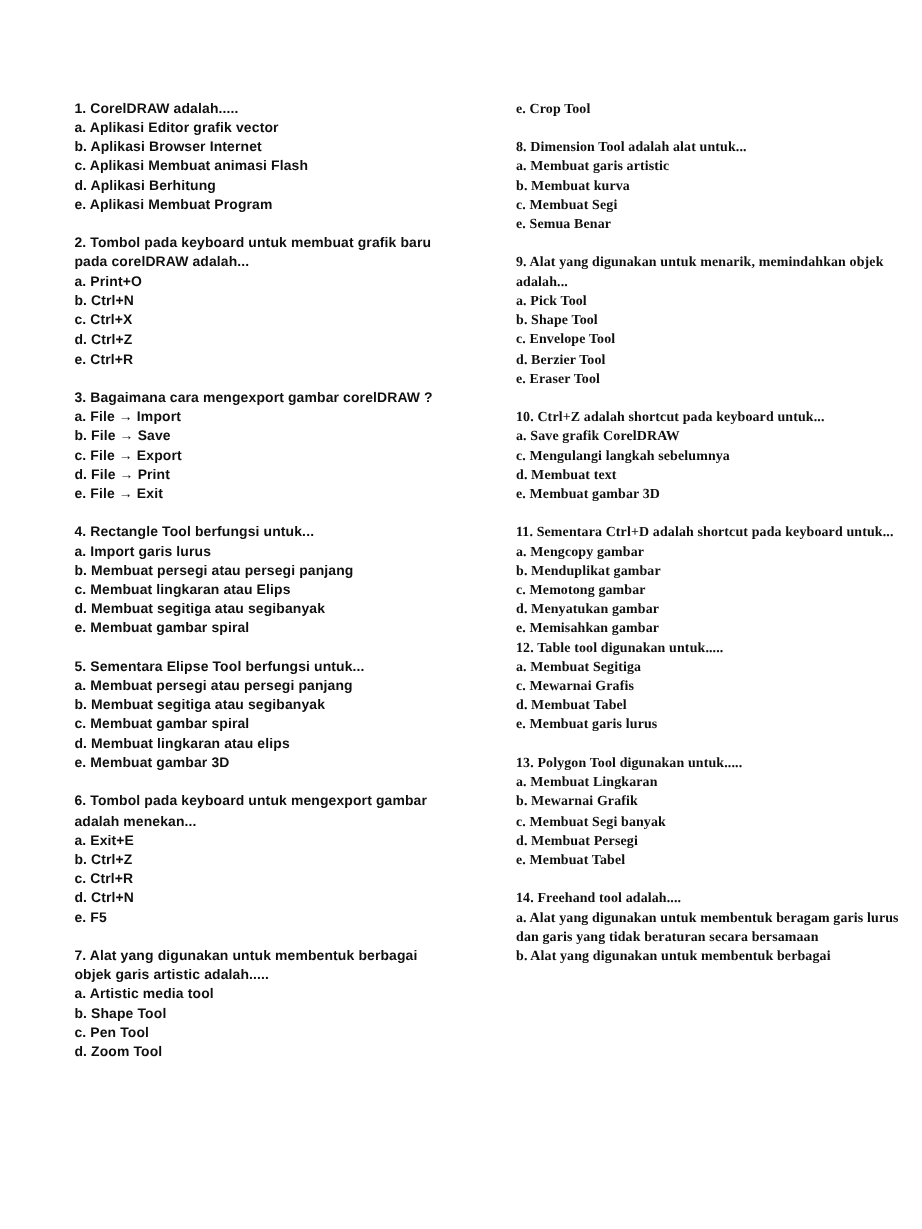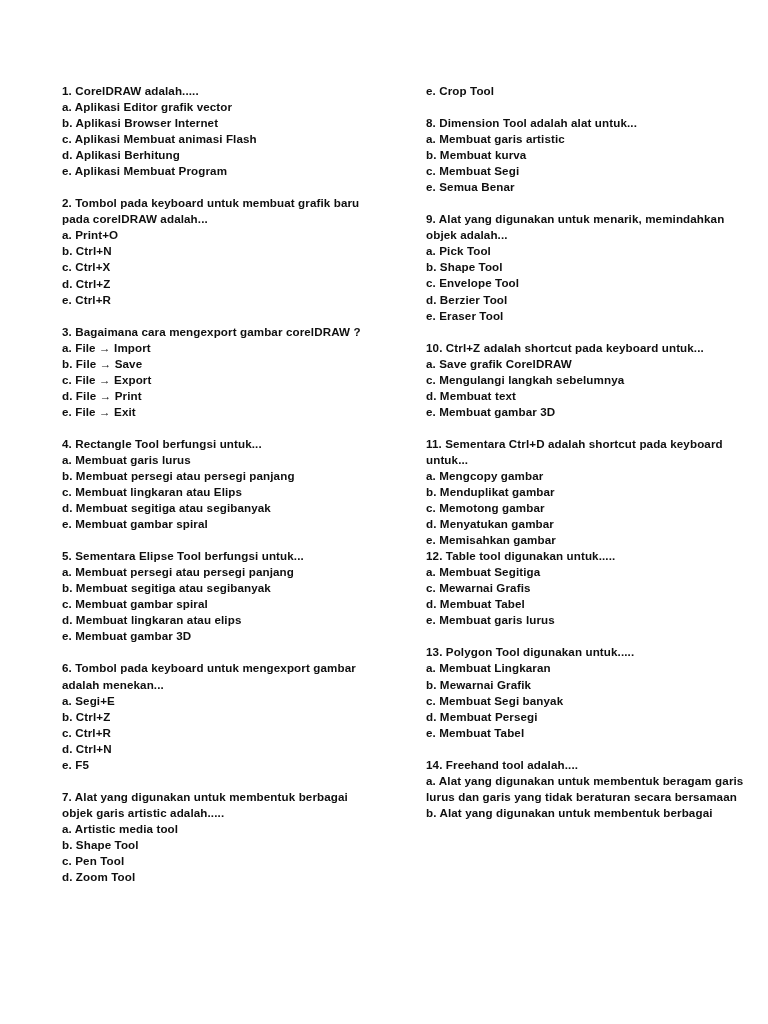--- a/index.html
+++ b/index.html
@@ -22,27 +22,28 @@
     box-sizing: border-box;
   }
   .columns {
     position: absolute;
     top: 83px;
     left: 0;
     width: 768px;
     display: flex;
     flex-direction: row;
     align-items: flex-start;
+    gap: 16px;
   }
   .column {
     width: 320px;
     box-sizing: border-box;
   }
   .column-left  { margin-left: 62px; }
-  .column-right { margin-left: 44px; }
+  .column-right { margin-left: 32px; font-family: Liberation Serif, serif; }
 
   .question-block {
     margin: 0 0 16px 0;
   }
   .question-block.tight {
     margin-bottom: 0;
   }
   .line {
     font-size: 11.6px;
     line-height: 16.05px;
@@ -81,37 +82,37 @@
         <div class="question-block">
           <p class="line stem">3. Bagaimana cara mengexport gambar corelDRAW ?</p>
           <p class="line opt">a. File → Import</p>
           <p class="line opt">b. File → Save</p>
           <p class="line opt">c. File → Export</p>
           <p class="line opt">d. File → Print</p>
           <p class="line opt">e. File → Exit</p>
         </div>
         <div class="question-block">
           <p class="line stem">4. Rectangle Tool berfungsi untuk...</p>
-          <p class="line opt">a. Membuat garis lurus</p>
+          <p class="line opt">a. Import garis lurus</p>
           <p class="line opt">b. Membuat persegi atau persegi panjang</p>
           <p class="line opt">c. Membuat lingkaran atau Elips</p>
           <p class="line opt">d. Membuat segitiga atau segibanyak</p>
           <p class="line opt">e. Membuat gambar spiral</p>
         </div>
         <div class="question-block">
           <p class="line stem">5. Sementara Elipse Tool berfungsi untuk...</p>
           <p class="line opt">a. Membuat persegi atau persegi panjang</p>
           <p class="line opt">b. Membuat segitiga atau segibanyak</p>
           <p class="line opt">c. Membuat gambar spiral</p>
           <p class="line opt">d. Membuat lingkaran atau elips</p>
           <p class="line opt">e. Membuat gambar 3D</p>
         </div>
         <div class="question-block">
           <p class="line stem">6. Tombol pada keyboard untuk mengexport gambar adalah menekan...</p>
-          <p class="line opt">a. Segi+E</p>
+          <p class="line opt">a. Exit+E</p>
           <p class="line opt">b. Ctrl+Z</p>
           <p class="line opt">c. Ctrl+R</p>
           <p class="line opt">d. Ctrl+N</p>
           <p class="line opt">e. F5</p>
         </div>
         <div class="question-block">
           <p class="line stem">7. Alat yang digunakan untuk membentuk berbagai objek garis artistic adalah.....</p>
           <p class="line opt">a. Artistic media tool</p>
           <p class="line opt">b. Shape Tool</p>
           <p class="line opt">c. Pen Tool</p>

